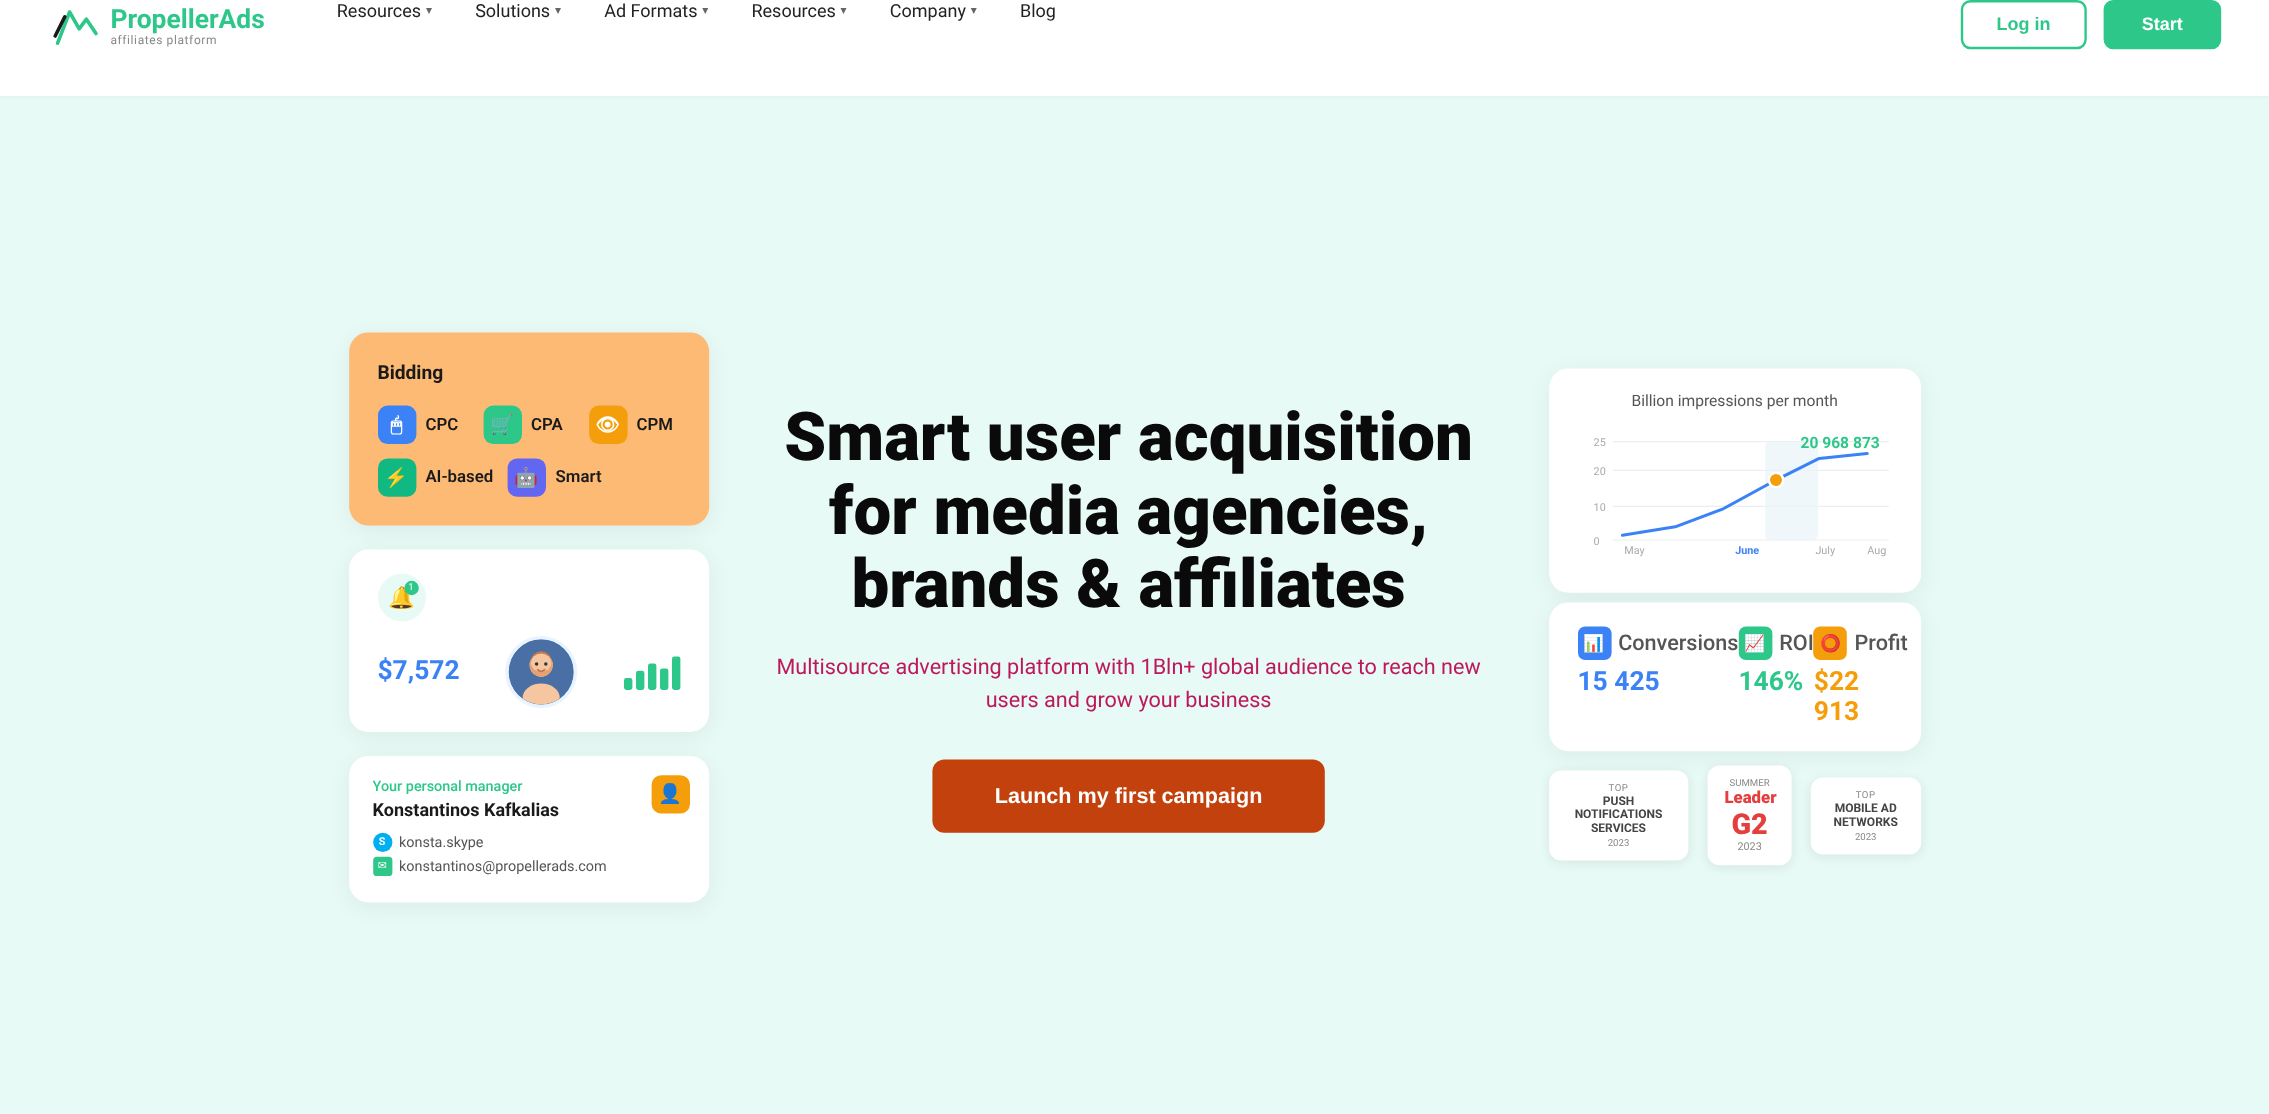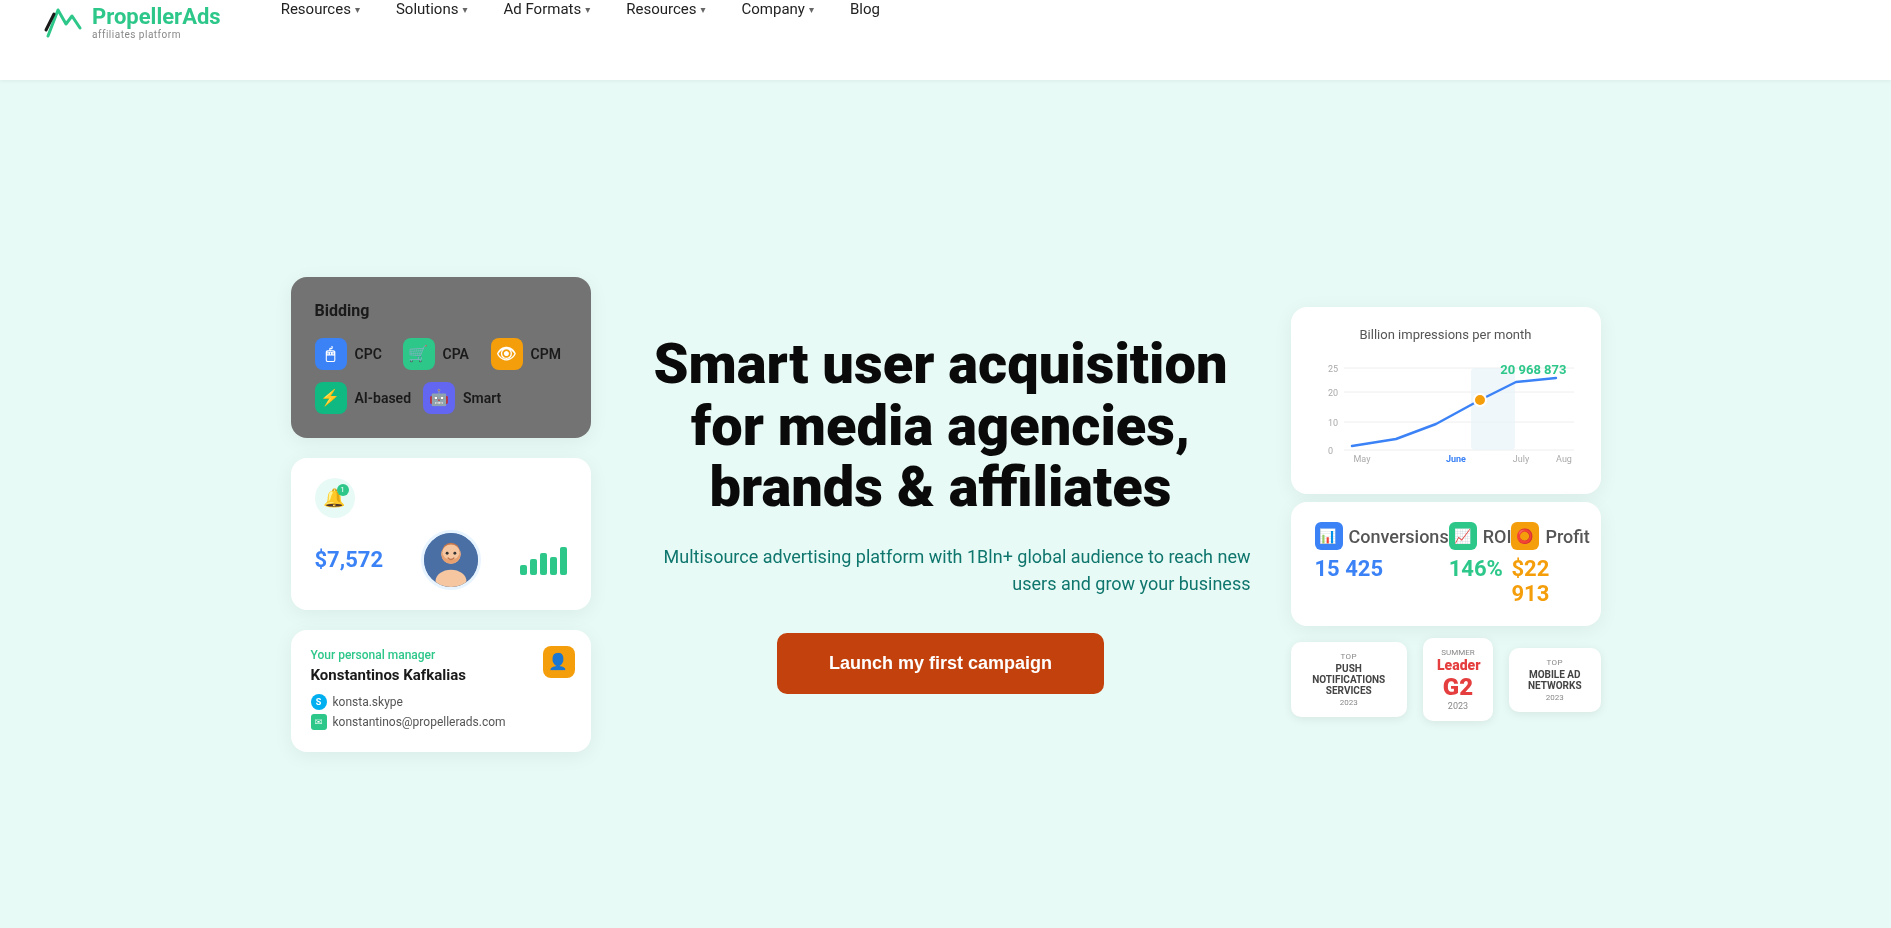--- a/index.html
+++ b/index.html
@@ -88,21 +88,21 @@
     
     .left-cards {
       display: flex;
       flex-direction: column;
       gap: 20px;
       width: 300px;
       flex-shrink: 0;
     }
 
     .card {
-      background: #737373;
+      background: #fdba74;
       border-radius: 16px;
       padding: 24px;
       box-shadow: 0 4px 20px rgba(0,0,0,0.06);
     }
 
     
     .bidding-card .card-title {
       font-size: 16px;
       font-weight: 700;
       color: #1a1a1a;
@@ -282,24 +282,23 @@
     }
     .hero-title {
       font-size: 56px;
       font-weight: 900;
       color: #0a0a0a;
       line-height: 1.1;
       margin-bottom: 24px;
     }
     .hero-sub {
       font-size: 18px;
-      color: #0f766e;
+      color: #be185d;
       line-height: 1.5;
       margin-bottom: 36px;
-      text-align: right;
     }
     .btn-cta {
       display: inline-block;
       background: #c2410c;
       color: #fff;
       font-size: 18px;
       font-weight: 700;
       padding: 20px 52px;
       border-radius: 10px;
       border: none;
@@ -465,20 +464,24 @@
     </a>
     <a class="nav-link">
       <span>Company</span>
       <span class="chevron">▾</span>
     </a>
     <a class="nav-link">
       <span>Blog</span>
     </a>
   </div>
 
+  <div class="nav-actions">
+    <button class="btn-login">Log in</button>
+    <button class="btn-start">Start</button>
+  </div>
 </nav>
 
 <section class="hero">
 
   <div class="left-cards">
 
     <div class="card bidding-card">
       <div class="card-title">Bidding</div>
       <div class="bidding-grid">
         <div class="bid-item">

